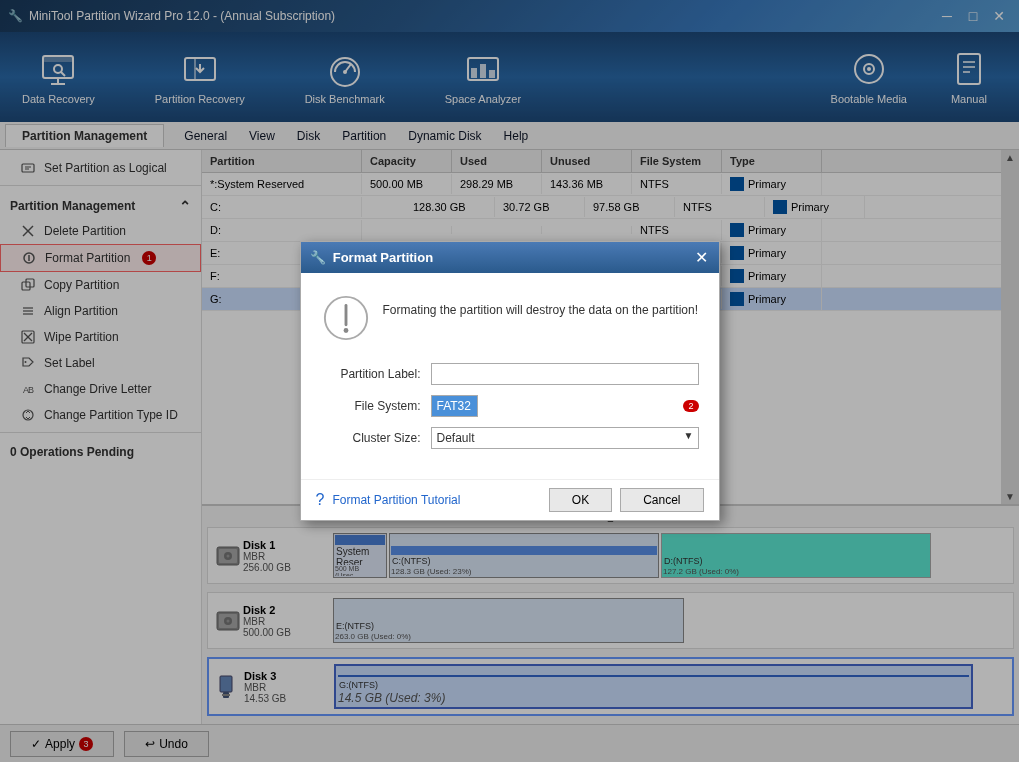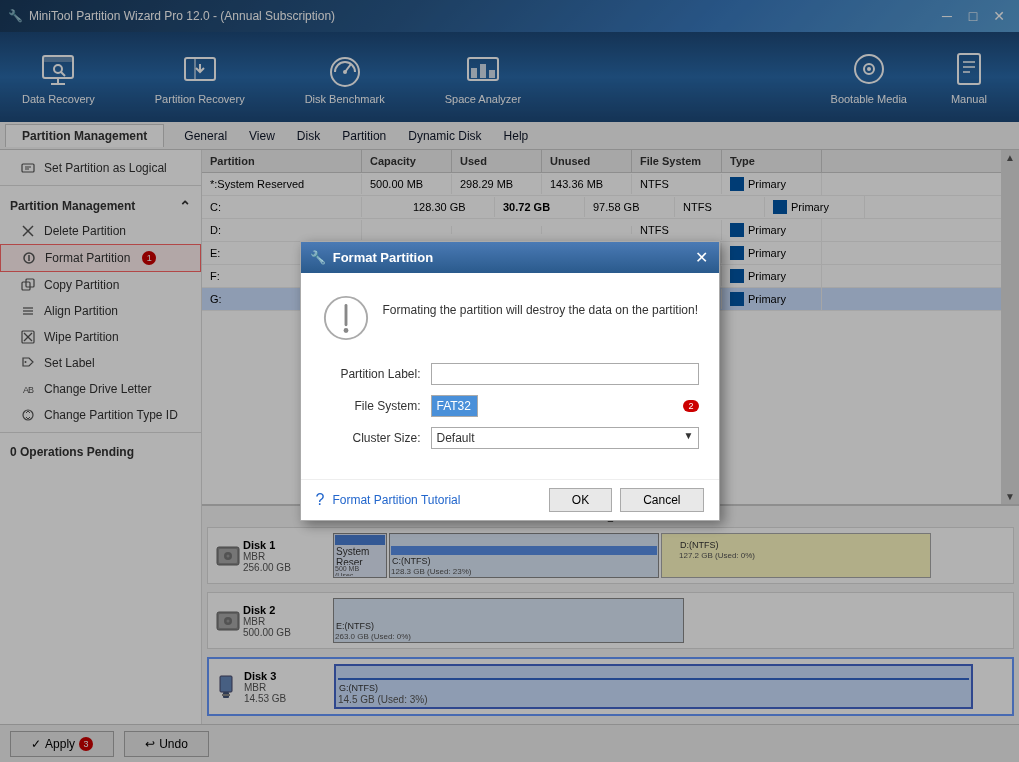--- a/index.html
+++ b/index.html
@@ -325,21 +325,21 @@
             <div class="pt-cell" style="width:90px;">NTFS</div>
             <div class="pt-cell" style="width:100px; display:flex; align-items:center; gap:4px;">
               <span class="part-type-primary"></span>
               <span>Primary</span>
             </div>
           </div>
 
           <div class="pt-row">
             <div class="pt-cell" style="width:160px;">C:</div>
             <div class="pt-cell" style="width:90px;margin-left:43px;">128.30 GB</div>
-            <div class="pt-cell" style="width:90px;font-weight:bold;">30.72 GB</div>
+            <div class="pt-cell" style="width:90px;">30.72 GB</div>
             <div class="pt-cell" style="width:90px;">97.58 GB</div>
             <div class="pt-cell" style="width:90px;">NTFS</div>
             <div class="pt-cell" style="width:100px; display:flex; align-items:center; gap:4px;">
               <span class="part-type-primary"></span>
               <span>Primary</span>
             </div>
           </div>
 
           <div class="pt-row">
             <div class="pt-cell" style="width:160px;">D:</div>
@@ -420,21 +420,21 @@
           <div style="width:8%; border:1px solid #888; background:#e0e8f8; display:flex; flex-direction:column; justify-content:flex-end; padding:1px;">
             <div style="height:30%; background:#4a7fd4;"></div>
             <div style="font-size:10px; padding:1px; color:#333; overflow:hidden;">System Reser</div>
             <div style="font-size:7px; color:#555; overflow:hidden;">500 MB (Usec...</div>
           </div>
           <div style="width:40%; border:1px solid #888; background:#dce8f8; display:flex; flex-direction:column; justify-content:flex-end; padding:1px;">
             <div style="height:23%; background:#5a90e8;"></div>
             <div style="font-size:9px; padding:1px; color:#333;">C:(NTFS)</div>
             <div style="font-size:8px; color:#555;">128.3 GB (Used: 23%)</div>
           </div>
-          <div style="width:40%; border:1px solid #aaa; background:#fef9c3; display:flex; flex-direction:column; justify-content:flex-end; padding:17px;">
+          <div style="width:40%; border:1px solid #aaa; background:#5eead4; display:flex; flex-direction:column; justify-content:flex-end; padding:1px;">
             <div style="font-size:9px; padding:1px; color:#333;">D:(NTFS)</div>
             <div style="font-size:8px; color:#555;">127.2 GB (Used: 0%)</div>
           </div>
         </div>
       </div>
 
       <div class="disk-row">
         <div class="disk-icon">
           <svg width="26" height="26" viewBox="0 0 26 26">
             <rect x="2" y="4" width="22" height="18" rx="2" fill="#888" stroke="#666" stroke-width="1"></rect>
@@ -466,21 +466,21 @@
         </div>
         <div class="disk-info">
           <div class="disk-info-title">Disk 3</div>
           <div class="disk-info-sub">MBR</div>
           <div class="disk-info-sub">14.53 GB</div>
         </div>
         <div class="disk-bars">
           <div style="width:95%; border:2px solid #4466cc; background:#cce0ff; display:flex; flex-direction:column; justify-content:flex-end; padding:2px;">
             <div style="height:6%; background:#3366cc; margin-bottom:2px;"></div>
             <div style="font-size:9px; padding:1px; color:#333;">G:(NTFS)</div>
-            <div style="font-size:10px; color:#555;">14.5 GB (Used: 3%)</div>
+            <div style="font-size:12px; color:#555;font-style:italic;">14.5 GB (Used: 3%)</div>
           </div>
         </div>
       </div>
 
     </div>
   </div>
 </div>
 
 <div class="bottom-bar">
   <button class="bottom-btn">

